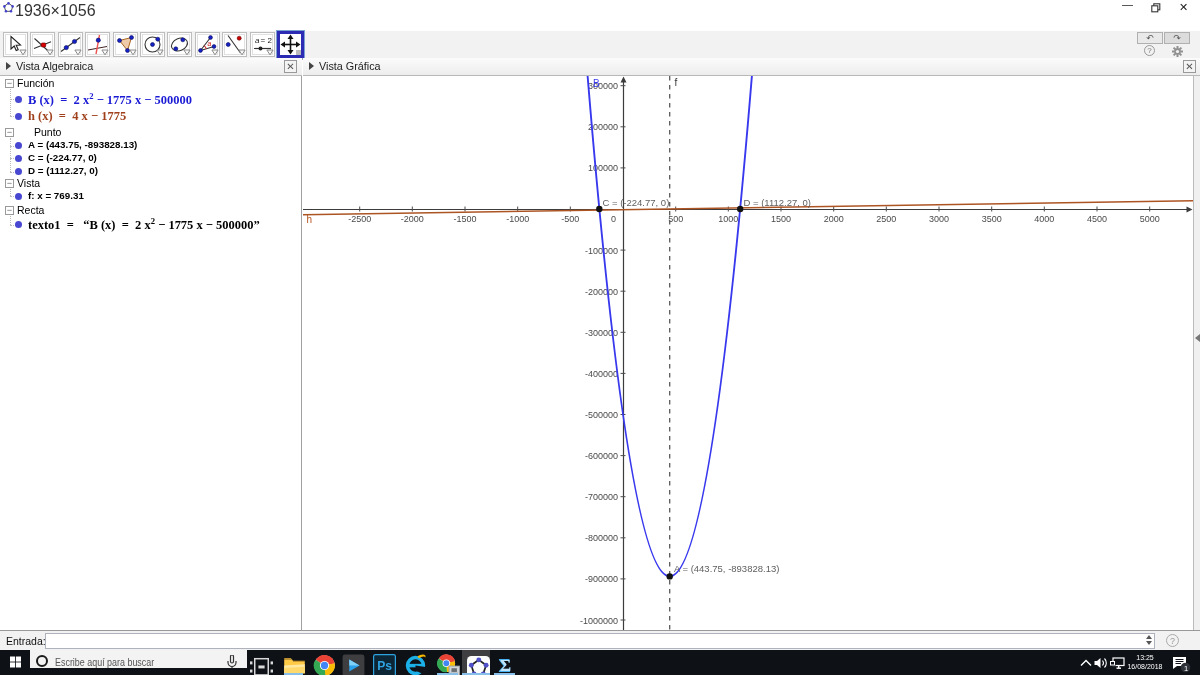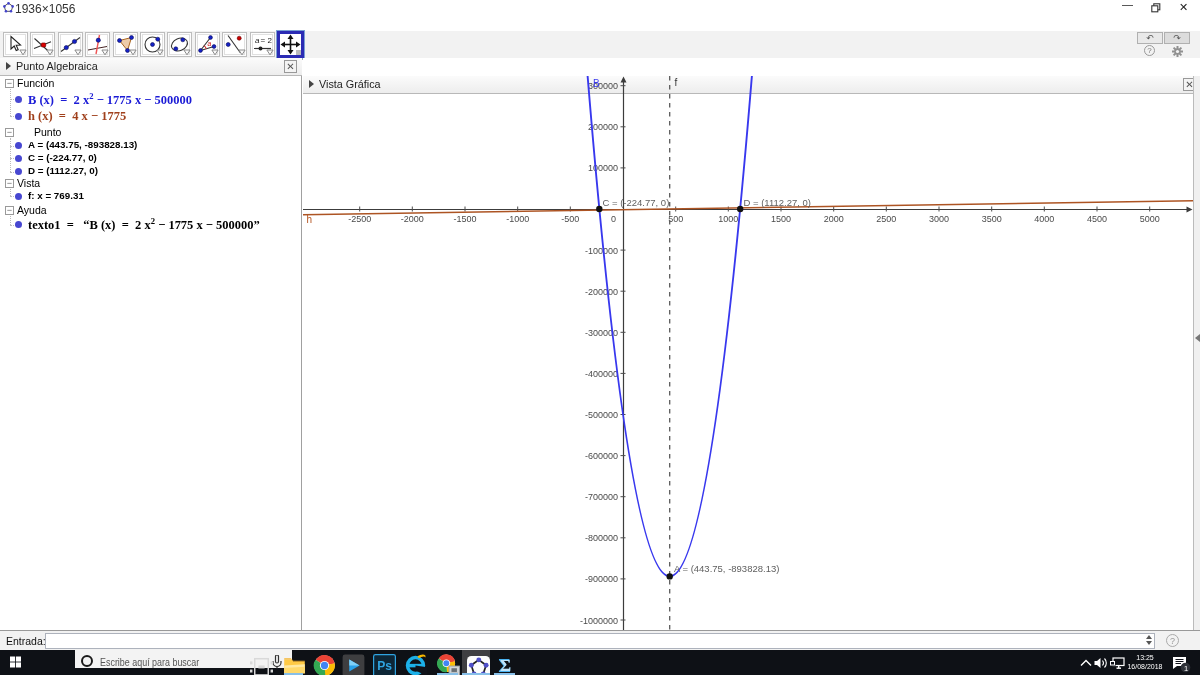--- a/index.html
+++ b/index.html
@@ -1,21 +1,21 @@
 <!DOCTYPE html>
 <html><head>
 <meta charset="utf-8">
 <style>
 * { margin:0; padding:0; box-sizing:border-box; }
 html,body { width:1200px; height:675px; overflow:hidden; font-family:"Liberation Sans", sans-serif; background:#fff; }
 #stage { position:relative; width:1200px; height:675px; background:#fff; }
 .abs { position:absolute; }
 
 #titlebar { left:0; top:0; width:1200px; height:15px; background:#ffffff; }
-#titletext { left:15px; top:2px; font-size:12px; color:#333; }
+#titletext { left:15px; top:2px; font-size:16px; color:#333; }
 .winctl { top:1px; font-size:11px; color:#222; }
 
 #menubar { left:0; top:15px; width:1200px; height:16px; background:#ffffff; font-size:12px; color:#000; }
 .menuitem { position:absolute; top:1.5px; transform:scaleX(0.78); transform-origin:0 0; white-space:nowrap; }
 
 #toolbar { left:0; top:31px; width:1200px; height:29px; background:#f2f2f2; border-bottom:1px solid #aaa; }
 .tbtn { position:absolute; top:1px; width:25px; height:25px; background:#fdfdfd; border:1px solid #bdbdbd; }
 .tbtn .inner { position:absolute; left:1px; top:1px; width:21px; height:21px; background:#fff; border:1px solid #e0e0e0; }
 .tbtn svg { position:absolute; left:1px; top:1px; }
 .tbtn .dd { position:absolute; left:auto !important; top:auto !important; right:0px; bottom:0px; }
@@ -39,21 +39,21 @@
 .tree { position:absolute; border-left:1px dotted #bbb; }
 .treeh { position:absolute; border-top:1px dotted #bbb; width:6px; }
 
 #entrada { left:0; top:630px; width:1200px; height:20px; background:#f2f2f2; border-top:1px solid #999; }
 #entrada .lbl { position:absolute; left:6px; top:4px; font-size:10.5px; color:#111; }
 #entrada .field { position:absolute; left:45px; top:2px; width:1110px; height:15.5px; background:#fff; border:1px solid #adb2bc; }
 #entrada .spin { position:absolute; left:1146px; top:3.5px; }
 #entrada .help { position:absolute; left:1166px; top:3px; width:13px; height:13px; border:1px solid #aaa; border-radius:50%; color:#999; font-size:9px; text-align:center; line-height:12px; }
 
 #taskbar { left:0; top:650px; width:1200px; height:25px; background:#0e1116; }
-#search { position:absolute; left:30px; top:0; width:217px; height:18px; background:#f3f3f3;margin-left:45px; }
+#search { position:absolute; left:30px; top:0; width:217px; height:18px; background:#f3f3f3; }
 #search .ring { position:absolute; left:6px; top:5px; width:12px; height:12px; border:2.2px solid #1a1a1a; border-radius:50%; }
 #search .stxt { position:absolute; left:25px; top:6px; font-size:10.5px; color:#555; transform:scaleX(0.85); transform-origin:0 0; white-space:nowrap; }
 .tico { position:absolute; top:2px; width:23px; height:23px; }
 .clock { position:absolute; color:#fff; font-size:7px; text-align:center; line-height:9px; }
 .underline { position:absolute; top:23px; height:2px; background:#87bfe8; }
 </style>
 </head>
 <body>
 <div id="stage">
 
@@ -216,21 +216,21 @@
           <rect x="5.5" y="1" width="2" height="11" transform="rotate(-45 6.5 6.5)"></rect>
         </g>
       <circle cx="6.5" cy="6.5" r="3.2" fill="#909090"></circle>
         <circle cx="6.5" cy="6.5" r="1.6" fill="#f2f2f2"></circle>
     </svg>
   </div>
 
   <div class="abs" id="algebra">
     <div class="phdr" style="left:0;top:0;width:302px">
       <div class="tri"></div>
-        <div class="cap">Punto Algebraica</div>
+        <div class="cap">Vista Algebraica</div>
       <div class="xbox" style="left:284px">✕</div>
     </div>
 
     <div class="gbox" style="left:5px;top:21px">−</div>
     <div class="grp" style="left:17px;top:19px">Función</div>
     <div class="tree" style="left:10px;top:31px;height:27px"></div>
     <div class="treeh" style="left:10px;top:41px"></div>
     <div class="treeh" style="left:10px;top:58px"></div>
     <div class="dot" style="left:14.5px;top:37.5px"></div>
     <div class="mrow" style="left:28px;top:32.5px;color:#1b1bd6">B (x) &nbsp;= &nbsp;2 x<sup>2</sup> − 1775 x − 500000</div>
@@ -251,29 +251,29 @@
     <div class="srow" style="left:28px;top:107px">D = (1112.27, 0)</div>
 
     <div class="gbox" style="left:5px;top:120.8px">−</div>
     <div class="grp" style="left:17px;top:118.8px">Vista</div>
     <div class="tree" style="left:10px;top:130.5px;height:7.7px"></div>
     <div class="treeh" style="left:10px;top:138.2px"></div>
     <div class="dot" style="left:14.5px;top:134.7px"></div>
     <div class="srow" style="left:28px;top:131.7px">f: x = 769.31</div>
 
     <div class="gbox" style="left:5px;top:148.2px">−</div>
-    <div class="grp" style="left:17px;top:146.2px">Ayuda</div>
+    <div class="grp" style="left:17px;top:146.2px">Recta</div>
     <div class="tree" style="left:10px;top:158px;height:8.5px"></div>
     <div class="treeh" style="left:10px;top:166.5px"></div>
     <div class="dot" style="left:14.5px;top:163px"></div>
     <div class="mrow" style="left:28px;top:158px;color:#000">texto1 &nbsp;= &nbsp; “B (x) &nbsp;= &nbsp;2 x<sup>2</sup> − 1775 x − 500000”</div>
   </div>
 
   <div class="abs" id="graphwrap">
-    <div class="phdr" style="left:0;top:18px;width:897px">
+    <div class="phdr" style="left:0;top:0;width:897px">
       <div class="tri"></div>
         <div class="cap">Vista Gráfica</div>
       <div class="xbox" style="left:880px">✕</div>
     </div>
     <svg id="gsvg" style="position:absolute;left:0;top:18px" width="890" height="554" viewBox="0 0 890 554" font-family="Liberation Sans, sans-serif" font-size="9" fill="#4a4a4a">
 
       <line x1="0" y1="133.5" x2="884" y2="133.5" stroke="#3c3c3c" stroke-width="1.2"></line>
       <path d="M889.5 133.5 l-6 -3 v6 Z" fill="#3c3c3c"></path>
       <line x1="320.5" y1="3" x2="320.5" y2="554" stroke="#3c3c3c" stroke-width="1.2"></line>
       <path d="M320.5 0.5 l-3 6 h6 Z" fill="#3c3c3c"></path>

